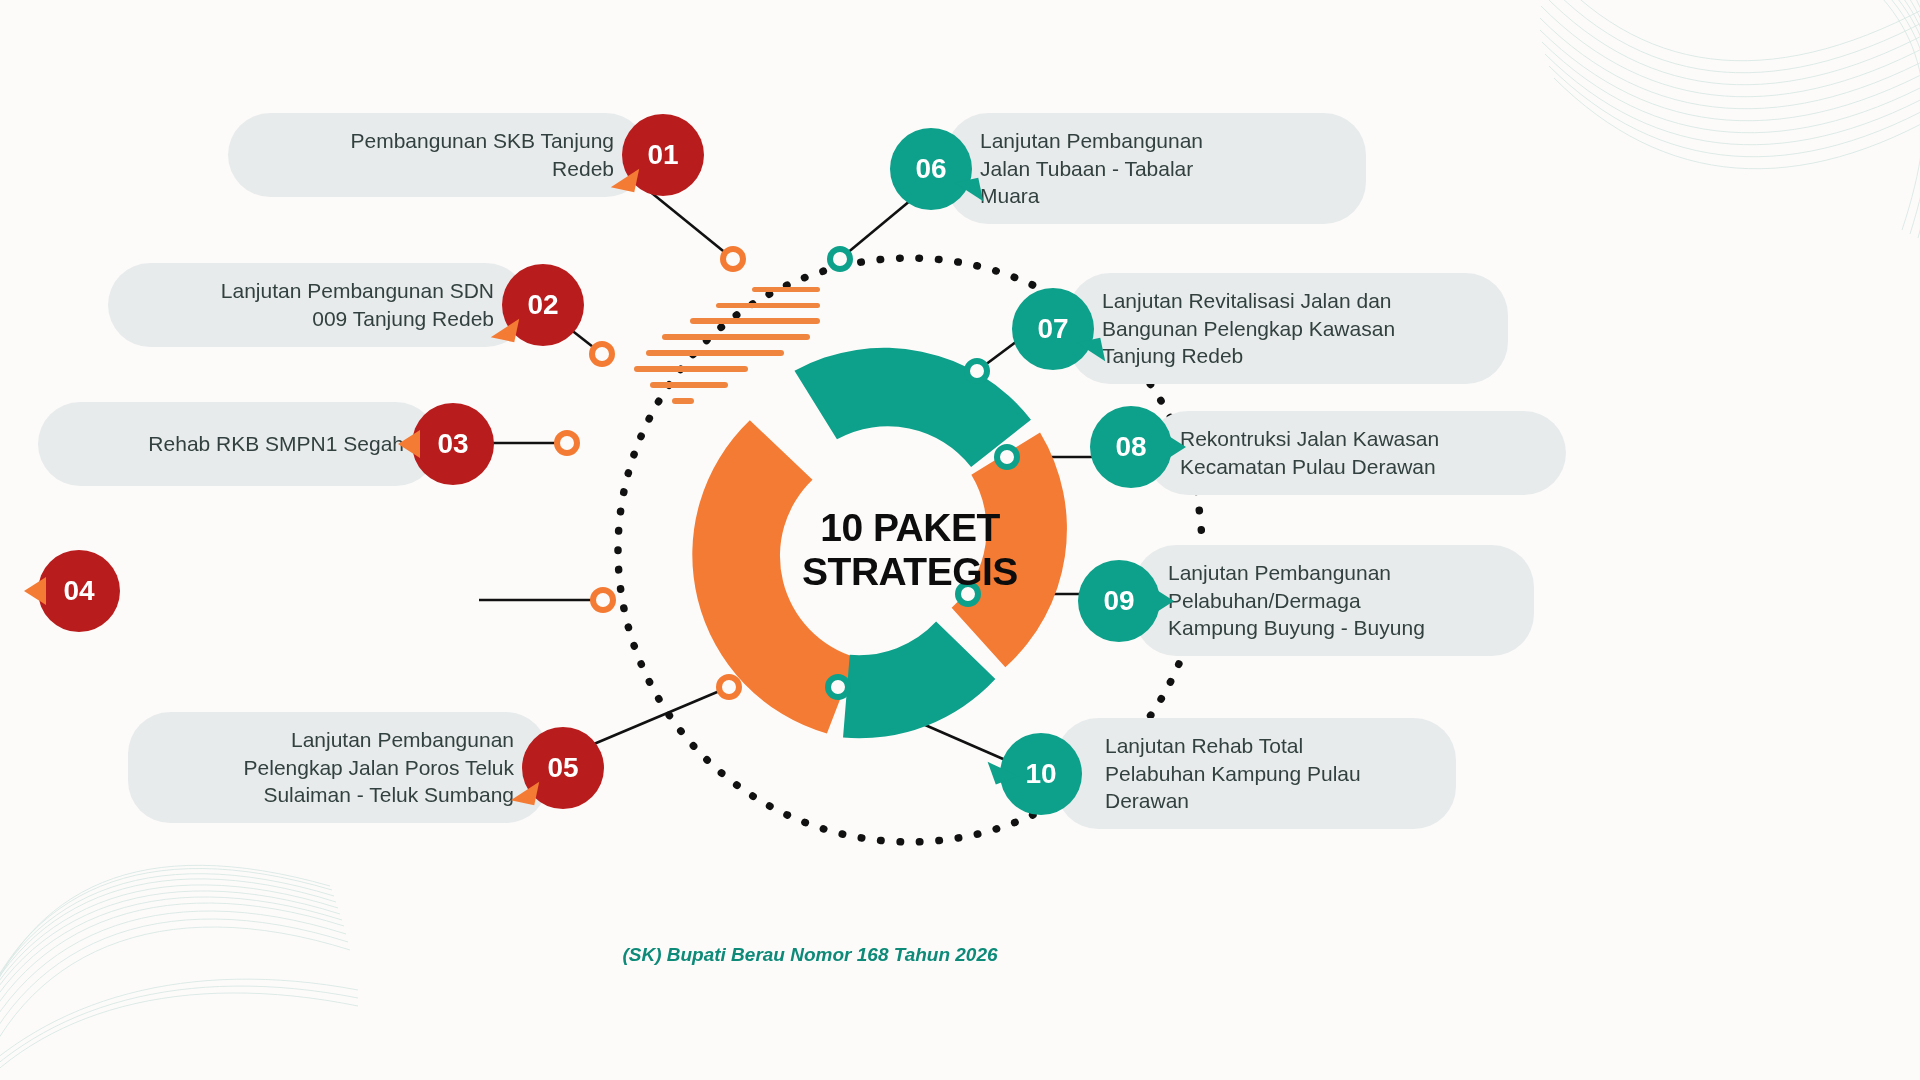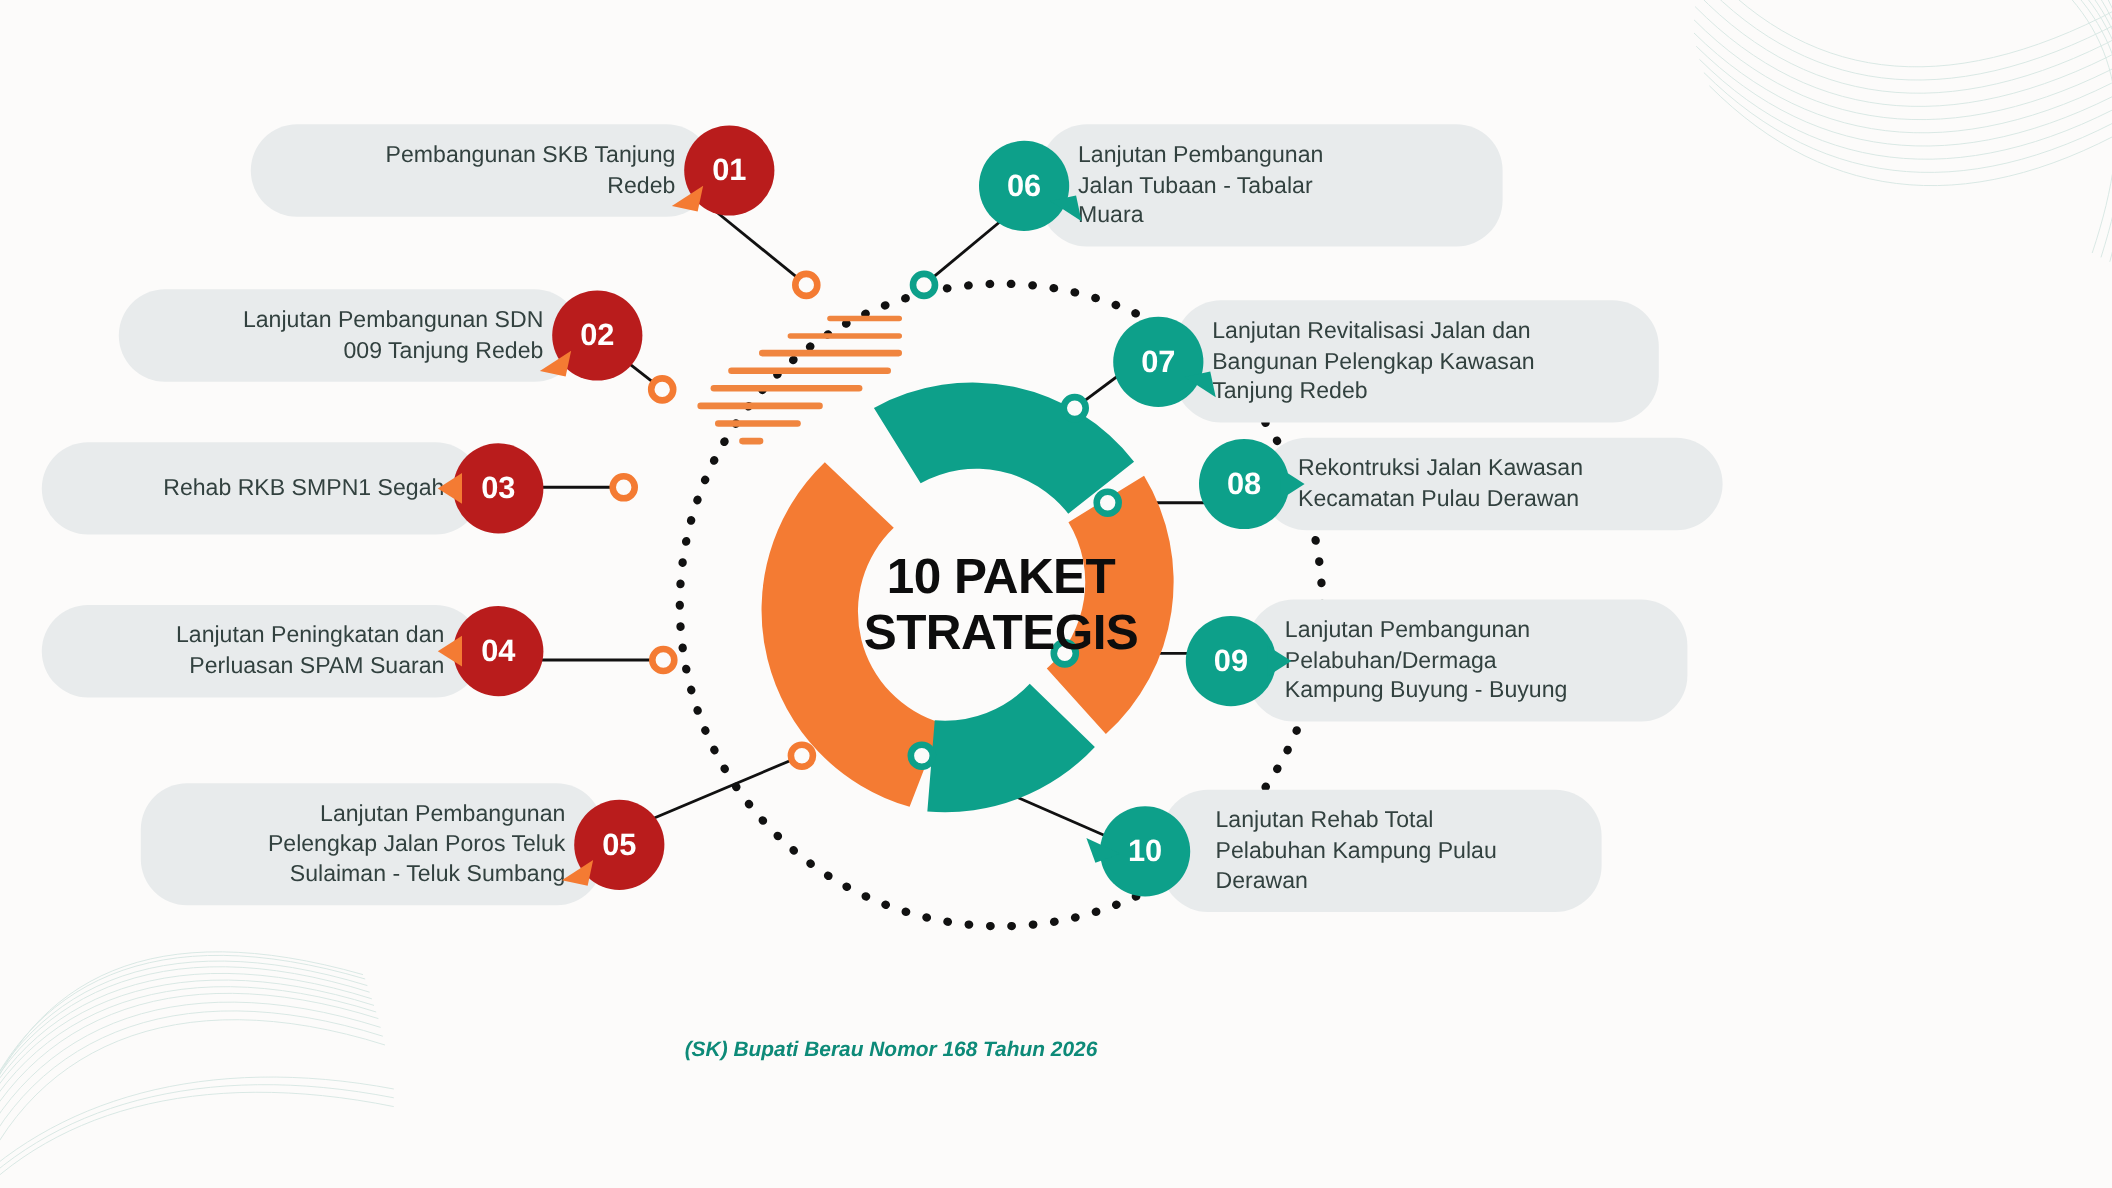--- a/index.html
+++ b/index.html
@@ -20,21 +20,21 @@
   #donut-wrap {
     position:absolute; left:660px; top:300px;
     width:500px; height:500px;
   }
   #center-title {
     position:absolute; left:0; top:0; width:500px; height:500px;
     display:flex; flex-direction:column; align-items:center; justify-content:center;
     text-align:center; pointer-events:none;
   }
   #center-title .t-line {
-    font-size:45px; font-weight:bold; color:#0d0d0d;
+    font-size:39px; font-weight:bold; color:#0d0d0d;
     letter-spacing:-0.5px; line-height:1.13;
   }
 
   
   .node { position:absolute; display:flex; align-items:center; }
   .node.left  { flex-direction:row; }
   .node.right { flex-direction:row; }
 
   .pill {
     background:#e8ebec;
@@ -241,24 +241,20 @@
     <div class="pill" style="width:400px;">
       <div class="txt" style="width:100%;">Rehab RKB SMPN1 Segah</div>
     </div>
     <div class="badge orange tail-l">
       <span class="tail"></span>
       <span class="num">03</span>
     </div>
   </div>
 
   <div class="node left" style="left:38px; top:550px;">
-    <div class="pill" style="width:400px;">
-      <div class="txt" style="width:100%;">Lanjutan Peningkatan dan
-Perluasan SPAM Suaran</div>
-    </div>
     <div class="badge orange tail-l">
       <span class="tail"></span>
       <span class="num">04</span>
     </div>
   </div>
 
   <div class="node left" style="left:128px; top:712px;">
     <div class="pill" style="width:420px;">
       <div class="txt" style="width:100%;">Lanjutan Pembangunan
 Pelengkap Jalan Poros Teluk
@@ -292,21 +288,21 @@
 Bangunan Pelengkap Kawasan
 Tanjung Redeb</div>
     </div>
   </div>
 
   <div class="node right" style="left:1090px; top:398px;">
     <div class="badge teal tail-r">
       <span class="tail"></span>
       <span class="num">08</span>
     </div>
-    <div class="pill" style="width:420px;">
+    <div class="pill" style="width:420px;margin-top:13px;">
       <div class="txt" style="width:100%;">Rekontruksi Jalan Kawasan
 Kecamatan Pulau Derawan</div>
     </div>
   </div>
 
   <div class="node right" style="left:1078px; top:545px;">
     <div class="badge teal tail-r">
       <span class="tail"></span>
       <span class="num">09</span>
     </div>

